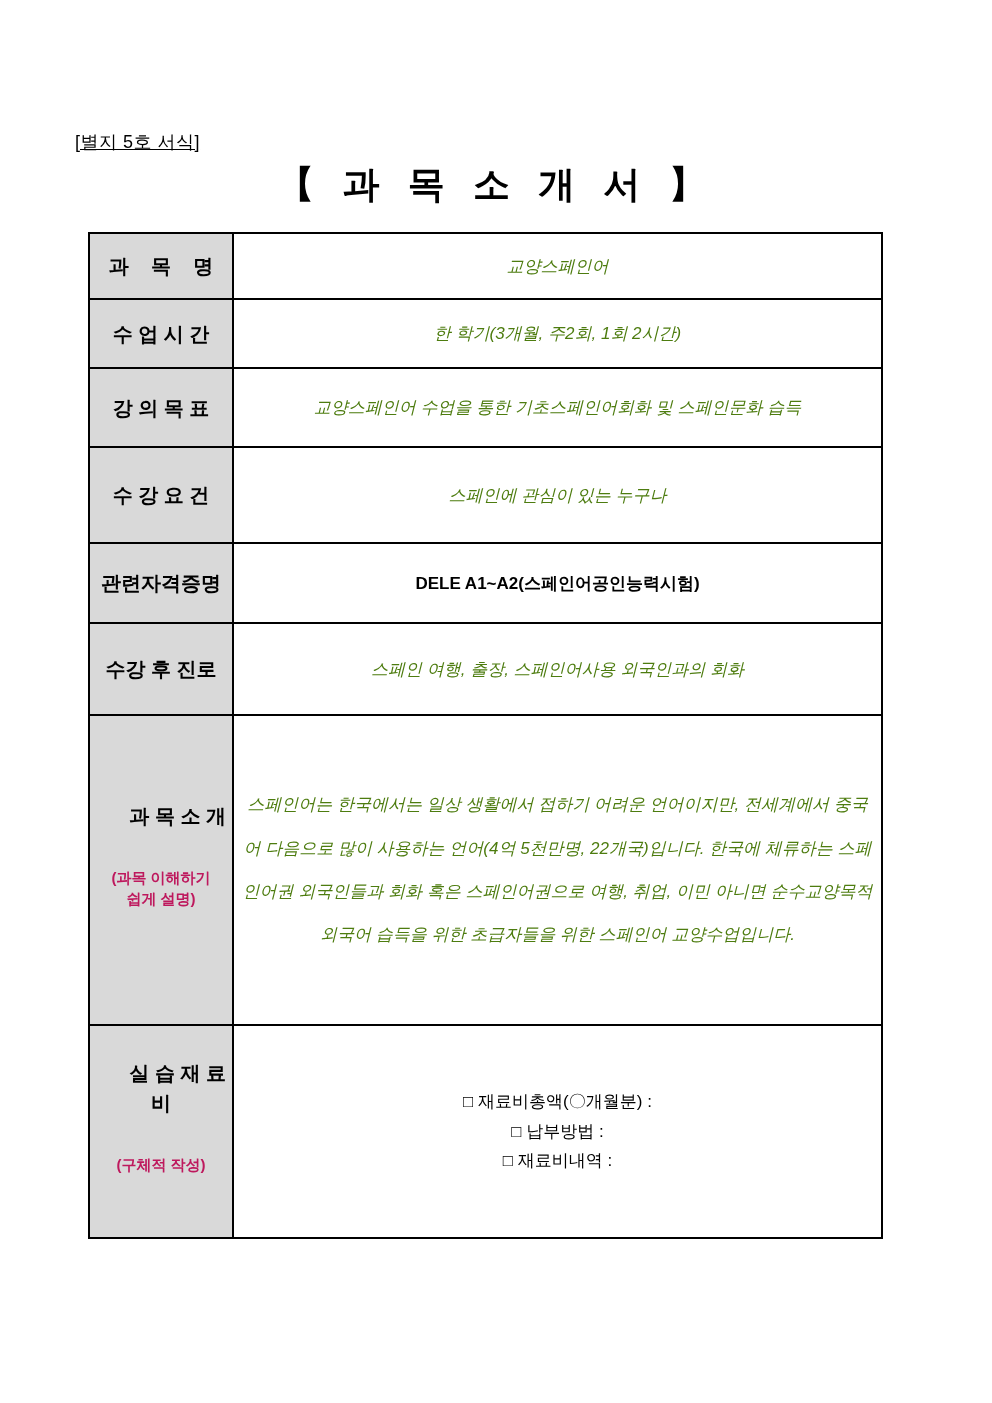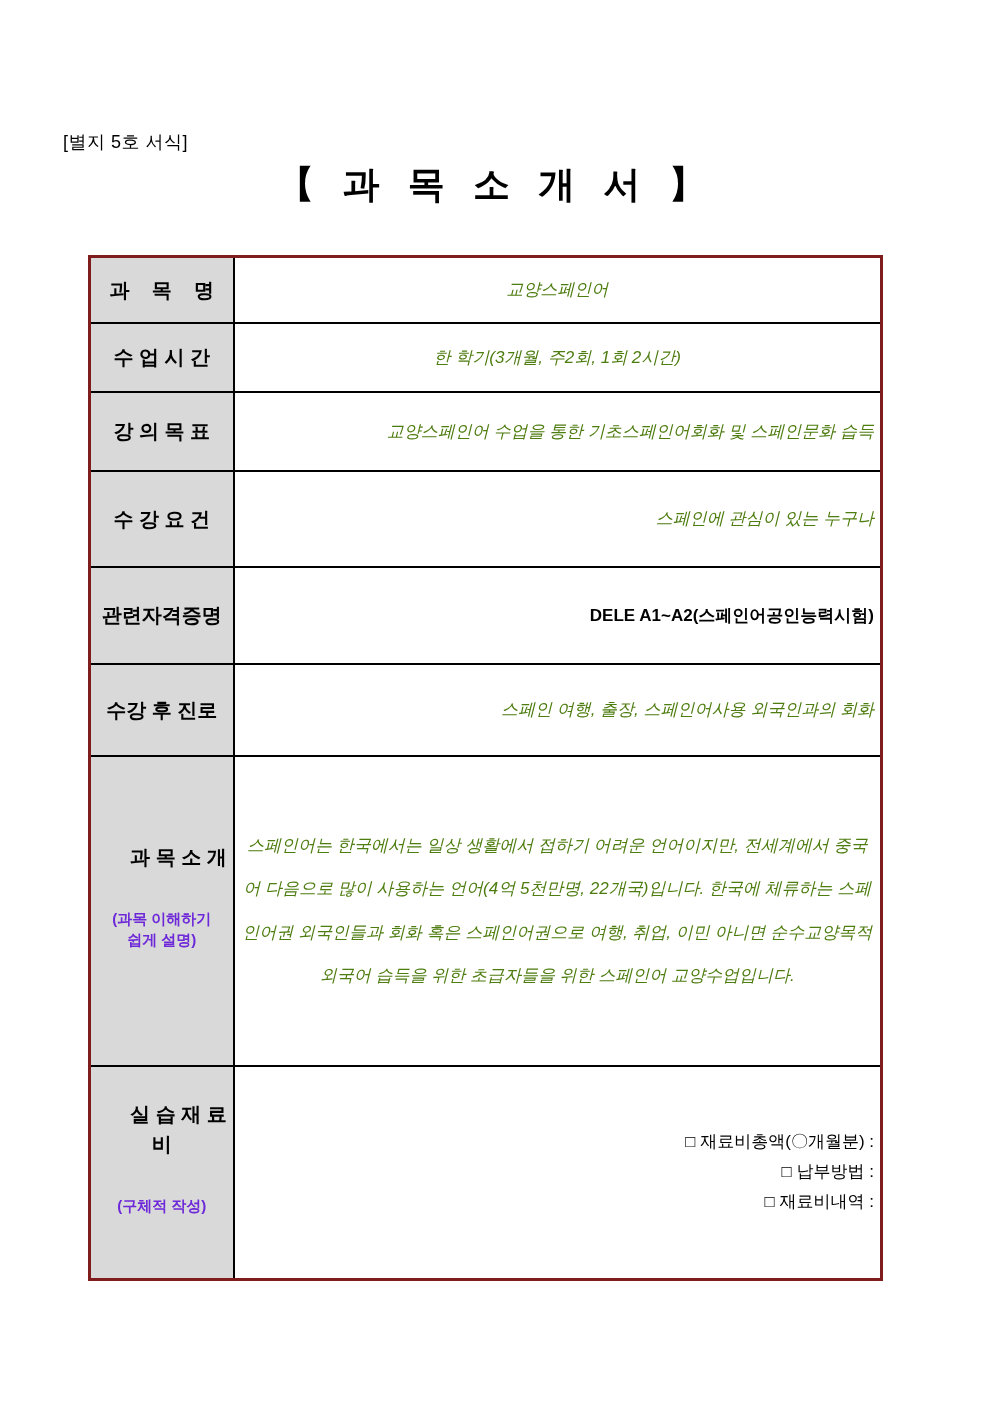--- a/index.html
+++ b/index.html
@@ -4,64 +4,64 @@
 <style>
   html,body{margin:0;padding:0;}
   body{
     width:992px;height:1403px;
     background:#ffffff;
     font-family:"Liberation Sans","DejaVu Sans",sans-serif;
     color:#000;
     position:relative;
   }
   .form-label{
-    position:absolute;left:63px;top:130px;
-    font-size:18px;letter-spacing:0.5px;
+    position:absolute;left:75px;top:130px;
+    font-size:18px;letter-spacing:0.5px;text-decoration:underline;
   }
   .doc-title{
     position:absolute;left:0;top:160px;width:992px;
     text-align:center;font-size:37px;font-weight:bold;
     letter-spacing:9px;white-space:pre-wrap;
   }
   table.intro{
-    position:absolute;left:88px;top:255px;
+    position:absolute;left:88px;top:232px;
     width:795px;border-collapse:collapse;table-layout:fixed;
-    border:3px solid #7f1d1d;
+    border:1px solid #7f1d1d;
   }
   table.intro th,table.intro td{
     border:2px solid #000;
     box-sizing:border-box;
     vertical-align:middle;
     padding:2px 6px;
   }
   table.intro th{
     width:144px;
     background:#D9D9D9;
     font-size:20px;font-weight:bold;
     text-align:center;
     white-space:pre-wrap;
     line-height:1.5;
     padding:2px 3px;
   }
   th .note{
     display:block;
     font-size:15px;font-weight:bold;
-    color:#6d28d9;
+    color:#be185d;
     white-space:pre-wrap;
     margin-top:6px;
     line-height:1.4;
   }
   td{font-size:17px;}
   .v-center{text-align:center;}
-  .v-left{text-align:right;}
+  .v-left{text-align:center;}
   .blue{color:#4d7c0f;font-style:italic;}
   .black{color:#000;}
   .bold{font-weight:bold;}
   .r1{height:66px;} .r2{height:69px;} .r3{height:79px;}
-  .r4{height:96px;} .r5{height:97px;} .r6{height:92px;}
+  .r4{height:96px;} .r5{height:80px;} .r6{height:92px;}
   .r7{height:310px;} .r8{height:171px;} .r9{height:91px;}
   td.desc{
     line-height:2.55;
     padding:8px 10px;
   }
   td.materials{padding-left:12px;}
   .check-line{
     line-height:1.75;
     white-space:pre-wrap;
   }

